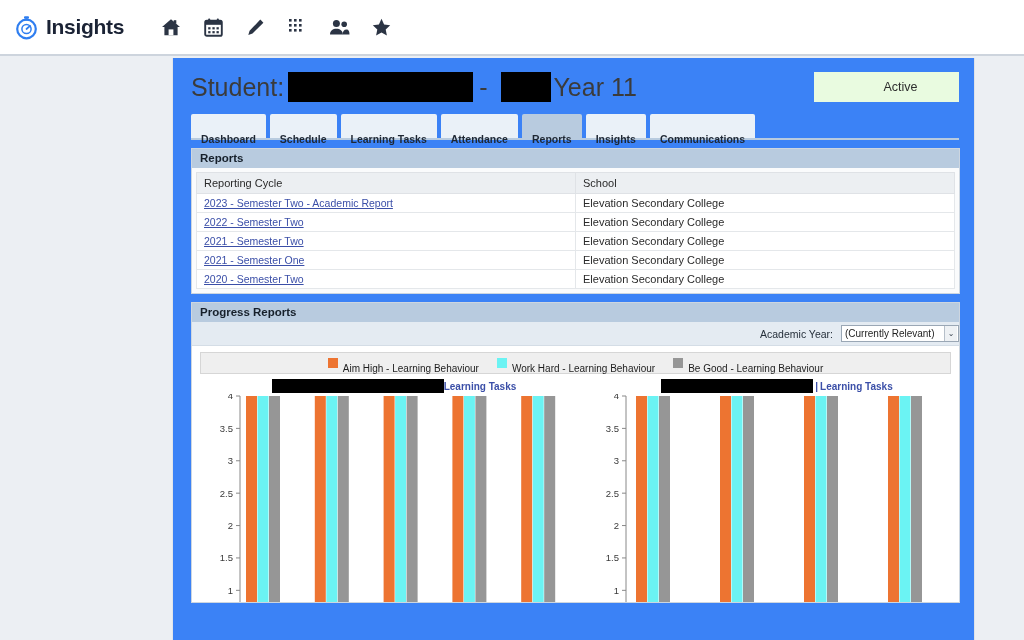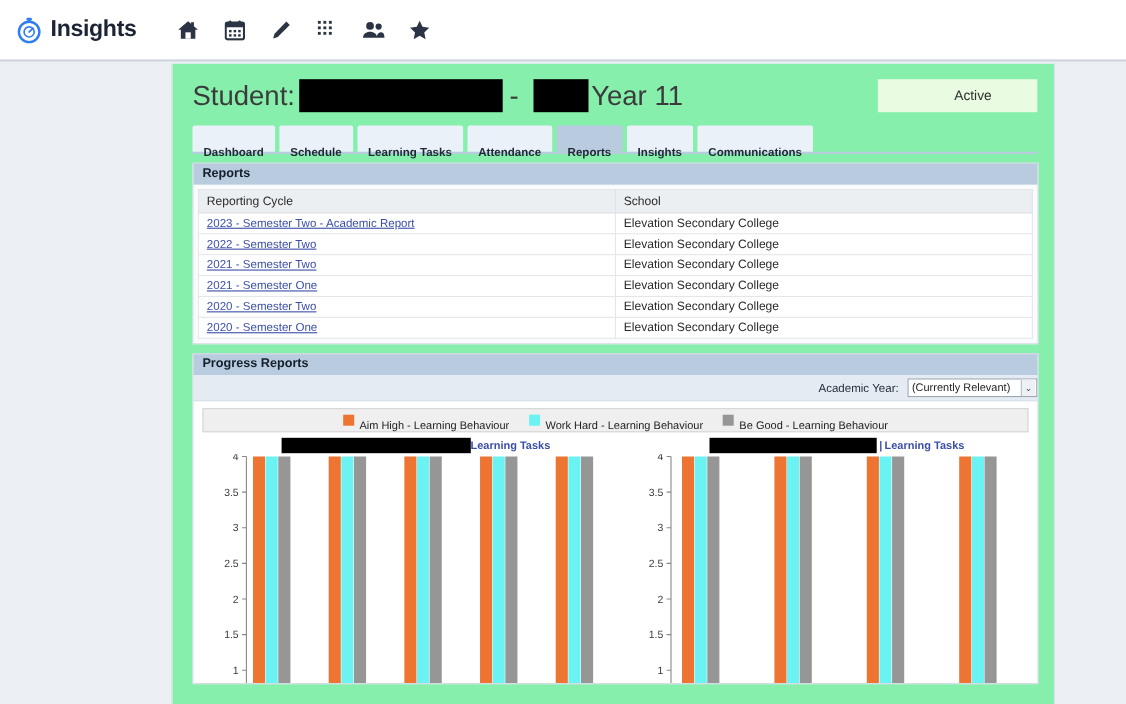--- a/index.html
+++ b/index.html
@@ -35,23 +35,23 @@
     cursor: pointer;
   }
   .nav-icon svg { display: block; }
 
   
   .page-bg {
     position: absolute; left: 0; top: 58px; width: 1024px; height: 582px;
     background: #eceff3;
   }
   .content-pane {
-    position: absolute; left: 156px; top: 58px;
+    position: absolute; left: 172px; top: 58px;
     width: 803px; height: 582px;
-    background: #86efac;
+    background: #3b82f6;
     border-left: 1px solid #e2e5ea;
     border-right: 1px solid #dfe2e7;
   }
 
   
   .student-row {
     position: relative; height: 58px;
     padding: 14px 0 0 18px;
   }
   .student-title {
@@ -304,24 +304,20 @@
               <tr>
                 <td class="link"><a>2021 - Semester Two</a></td>
                 <td>Elevation Secondary College</td>
               </tr>
               <tr>
                 <td class="link"><a>2021 - Semester One</a></td>
                 <td>Elevation Secondary College</td>
               </tr>
               <tr>
                 <td class="link"><a>2020 - Semester Two</a></td>
-                <td>Elevation Secondary College</td>
-              </tr>
-              <tr>
-                <td class="link"><a>2020 - Semester One</a></td>
                 <td>Elevation Secondary College</td>
               </tr>
             </tbody>
         </table>
       </div>
     </div>
 
     <div class="panel">
       <div class="panel-head">Progress Reports</div>
 

